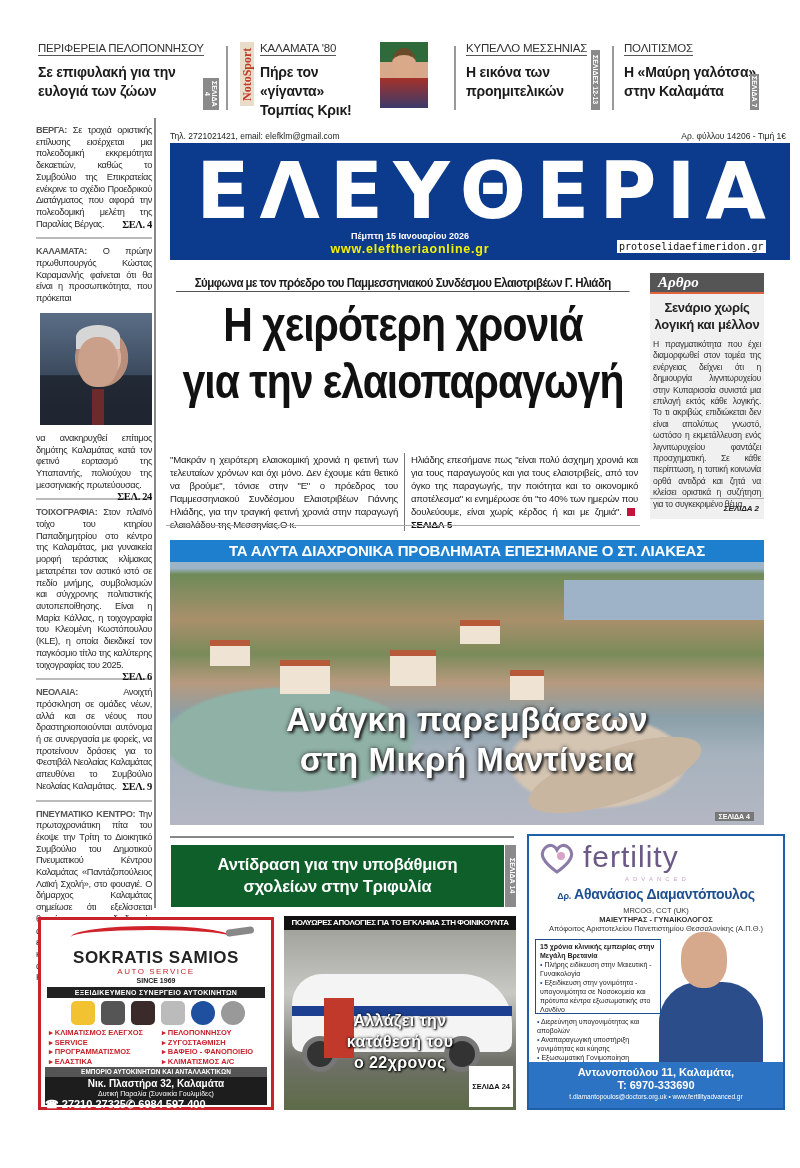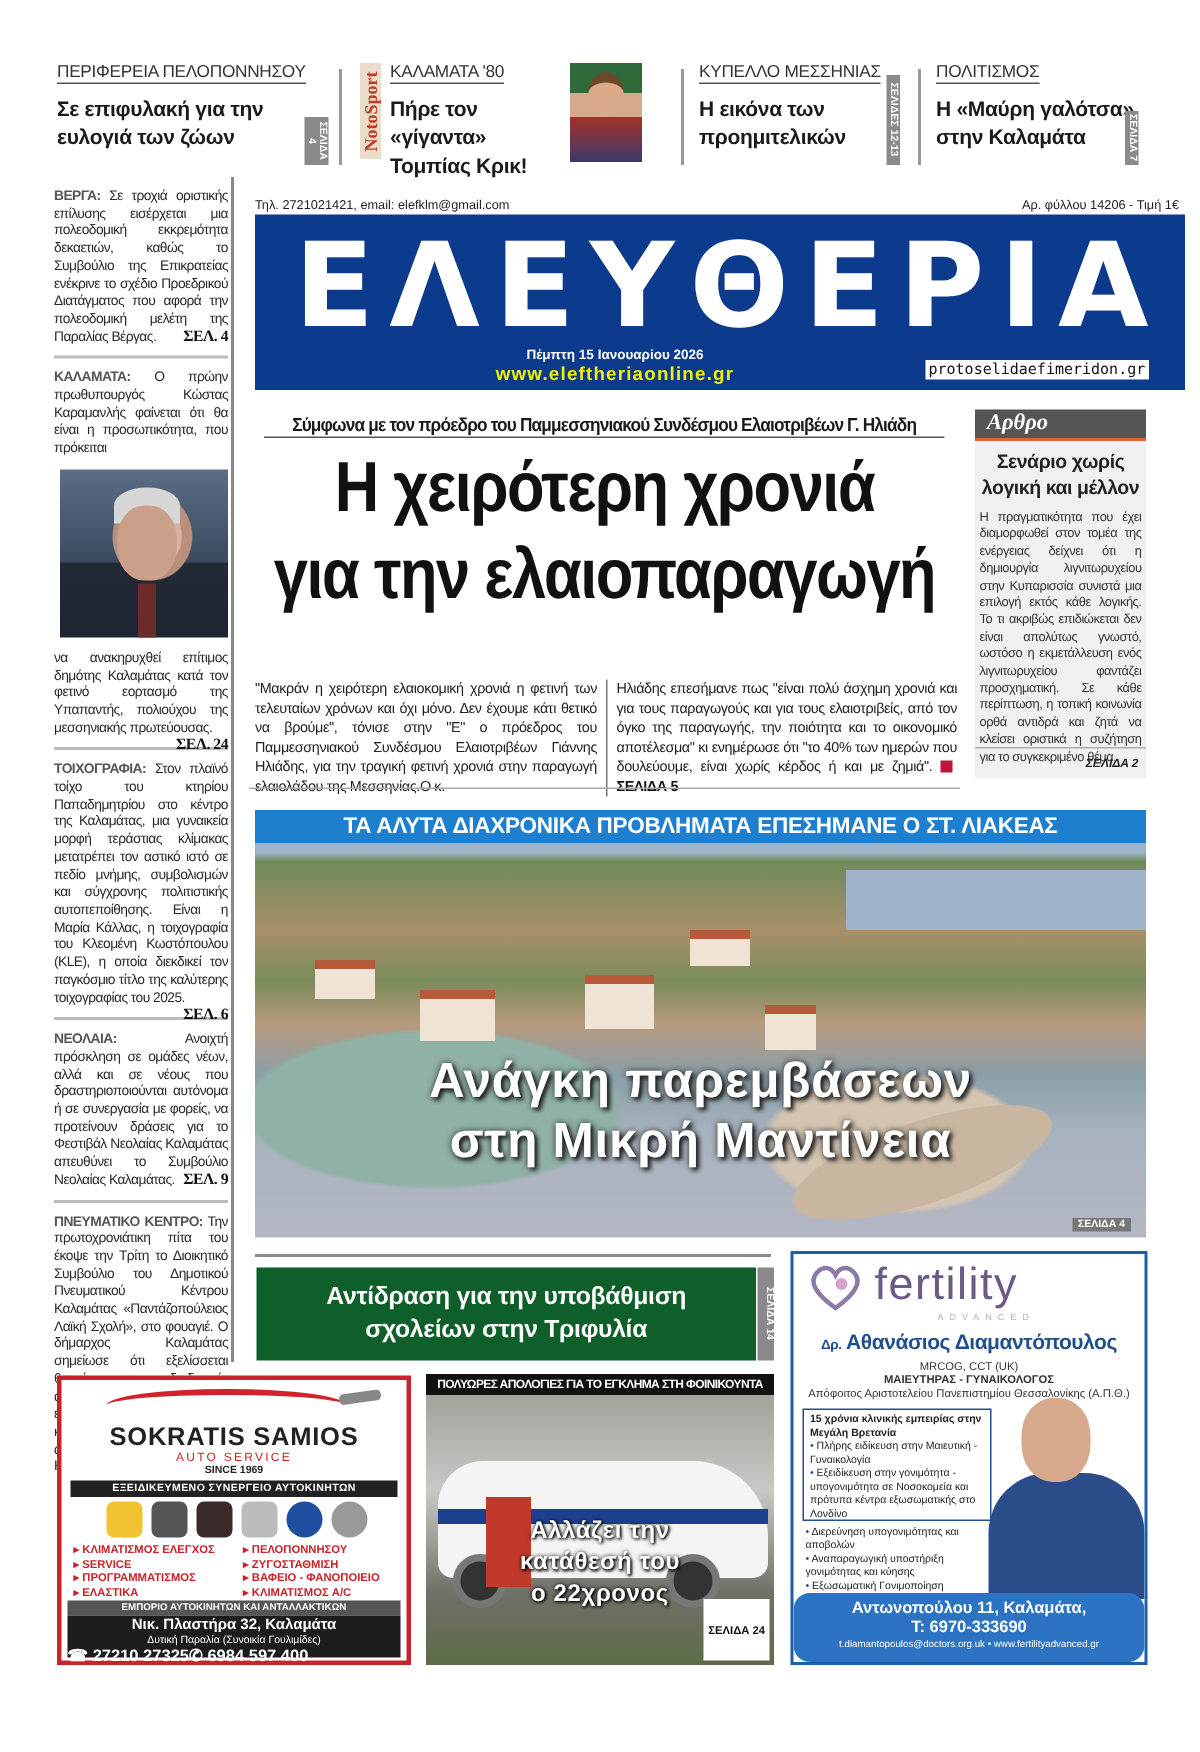--- a/index.html
+++ b/index.html
@@ -99,35 +99,35 @@
   .ad-samios .services { position: absolute; left: 8px; top: 108px; width: 222px; display: grid; grid-template-columns: 1fr 1fr; column-gap: 4px; font-size: 7.5px; font-weight: bold; color: #c8232b; line-height: 9.5px; }
   .ad-samios .services span::before { content: "▸ "; color: #c8232b; }
   .ad-samios .trade { position: absolute; left: 4px; right: 4px; top: 147px; height: 10px; background: #555; color: #fff; font-size: 6.5px; font-weight: bold; text-align: center; line-height: 10px; }
   .ad-samios .contactbox { position: absolute; left: 4px; right: 4px; top: 157px; bottom: 2px; background: #1d1d1d; color: #fff; text-align: center; }
   .ad-samios .addr { font-size: 10px; font-weight: bold; line-height: 12px; margin-top: 1px; }
   .ad-samios .addr2 { font-size: 7px; line-height: 8px; }
   .ad-samios .phones { display: flex; justify-content: flex-start; font-size: 11px; font-weight: bold; line-height: 12px; }
   .ad-samios .mail { font-size: 9.5px; font-weight: bold; line-height: 10px; }
 
   
-  .ad-fert { position: absolute; left: 527px; top: 834px; width: 238px; height: 276px; border: 2px solid #1f5faa; background: #fff; overflow: hidden; }
+  .ad-fert { position: absolute; left: 527px; top: 834px; width: 258px; height: 276px; border: 2px solid #1f5faa; background: #fff; overflow: hidden; }
   .ad-fert .heart { position: absolute; left: 10px; top: 6px; width: 36px; height: 32px; }
   .ad-fert .brand { position: absolute; left: 54px; top: 4px; font-size: 30px; color: #6b5a86; letter-spacing: 1px; }
   .ad-fert .adv { position: absolute; left: 96px; top: 40px; font-size: 6px; color: #c9a8c6; letter-spacing: 4px; }
   .ad-fert .name { position: absolute; left: 0; width: 100%; top: 50px; text-align: center; font-size: 14px; font-weight: bold; color: #1f4f8f; letter-spacing: -0.3px; }
   .ad-fert .name small { font-size: 9px; }
   .ad-fert .cred { position: absolute; left: 0; width: 100%; top: 70px; text-align: center; font-size: 7.5px; color: #333; line-height: 9px; }
   .ad-fert .expbox { position: absolute; left: 6px; top: 103px; width: 126px; height: 75px; border: 1px solid #1f4f8f; font-size: 7px; line-height: 9px; padding: 2px 4px; color: #222; }
   .ad-fert .expbox .h { font-weight: bold; }
   .ad-fert .list { position: absolute; left: 8px; top: 181px; width: 120px; font-size: 7px; line-height: 9px; color: #222; }
   .ad-fert .list div::before, .ad-fert .expbox .li::before { content: "• "; color: #1f4f8f; }
   .ad-fert .doctor { position: absolute; left: 126px; top: 96px; width: 110px; height: 132px; }
   .ad-fert .doctor .head { position: absolute; left: 26px; top: 0; width: 46px; height: 56px; border-radius: 45%; background: #d7a98c; }
   .ad-fert .doctor .body { position: absolute; left: 4px; top: 50px; width: 104px; height: 84px; border-radius: 40px 40px 0 0; background: #2b4e8a; }
-  .ad-fert .footer { position: absolute; left: 0; right: 0; bottom: 0; height: 46px; background: #2d73c4; color: #fff; text-align: center; border-radius: 11px; }
+  .ad-fert .footer { position: absolute; left: 0; right: 0; bottom: 0; height: 46px; background: #2d73c4; color: #fff; text-align: center; }
   .ad-fert .footer .a1 { font-size: 11px; font-weight: bold; line-height: 14px; margin-top: 3px; }
   .ad-fert .footer .a2 { font-size: 11px; font-weight: bold; line-height: 13px; }
   .ad-fert .footer .a3 { font-size: 6.5px; line-height: 10px; }
 </style>
 </head>
 <body>
 
 <div class="teasers">
   <div class="teaser" style="left:38px;width:170px;">
     <div class="kicker">ΠΕΡΙΦΕΡΕΙΑ ΠΕΛΟΠΟΝΝΗΣΟΥ</div>

